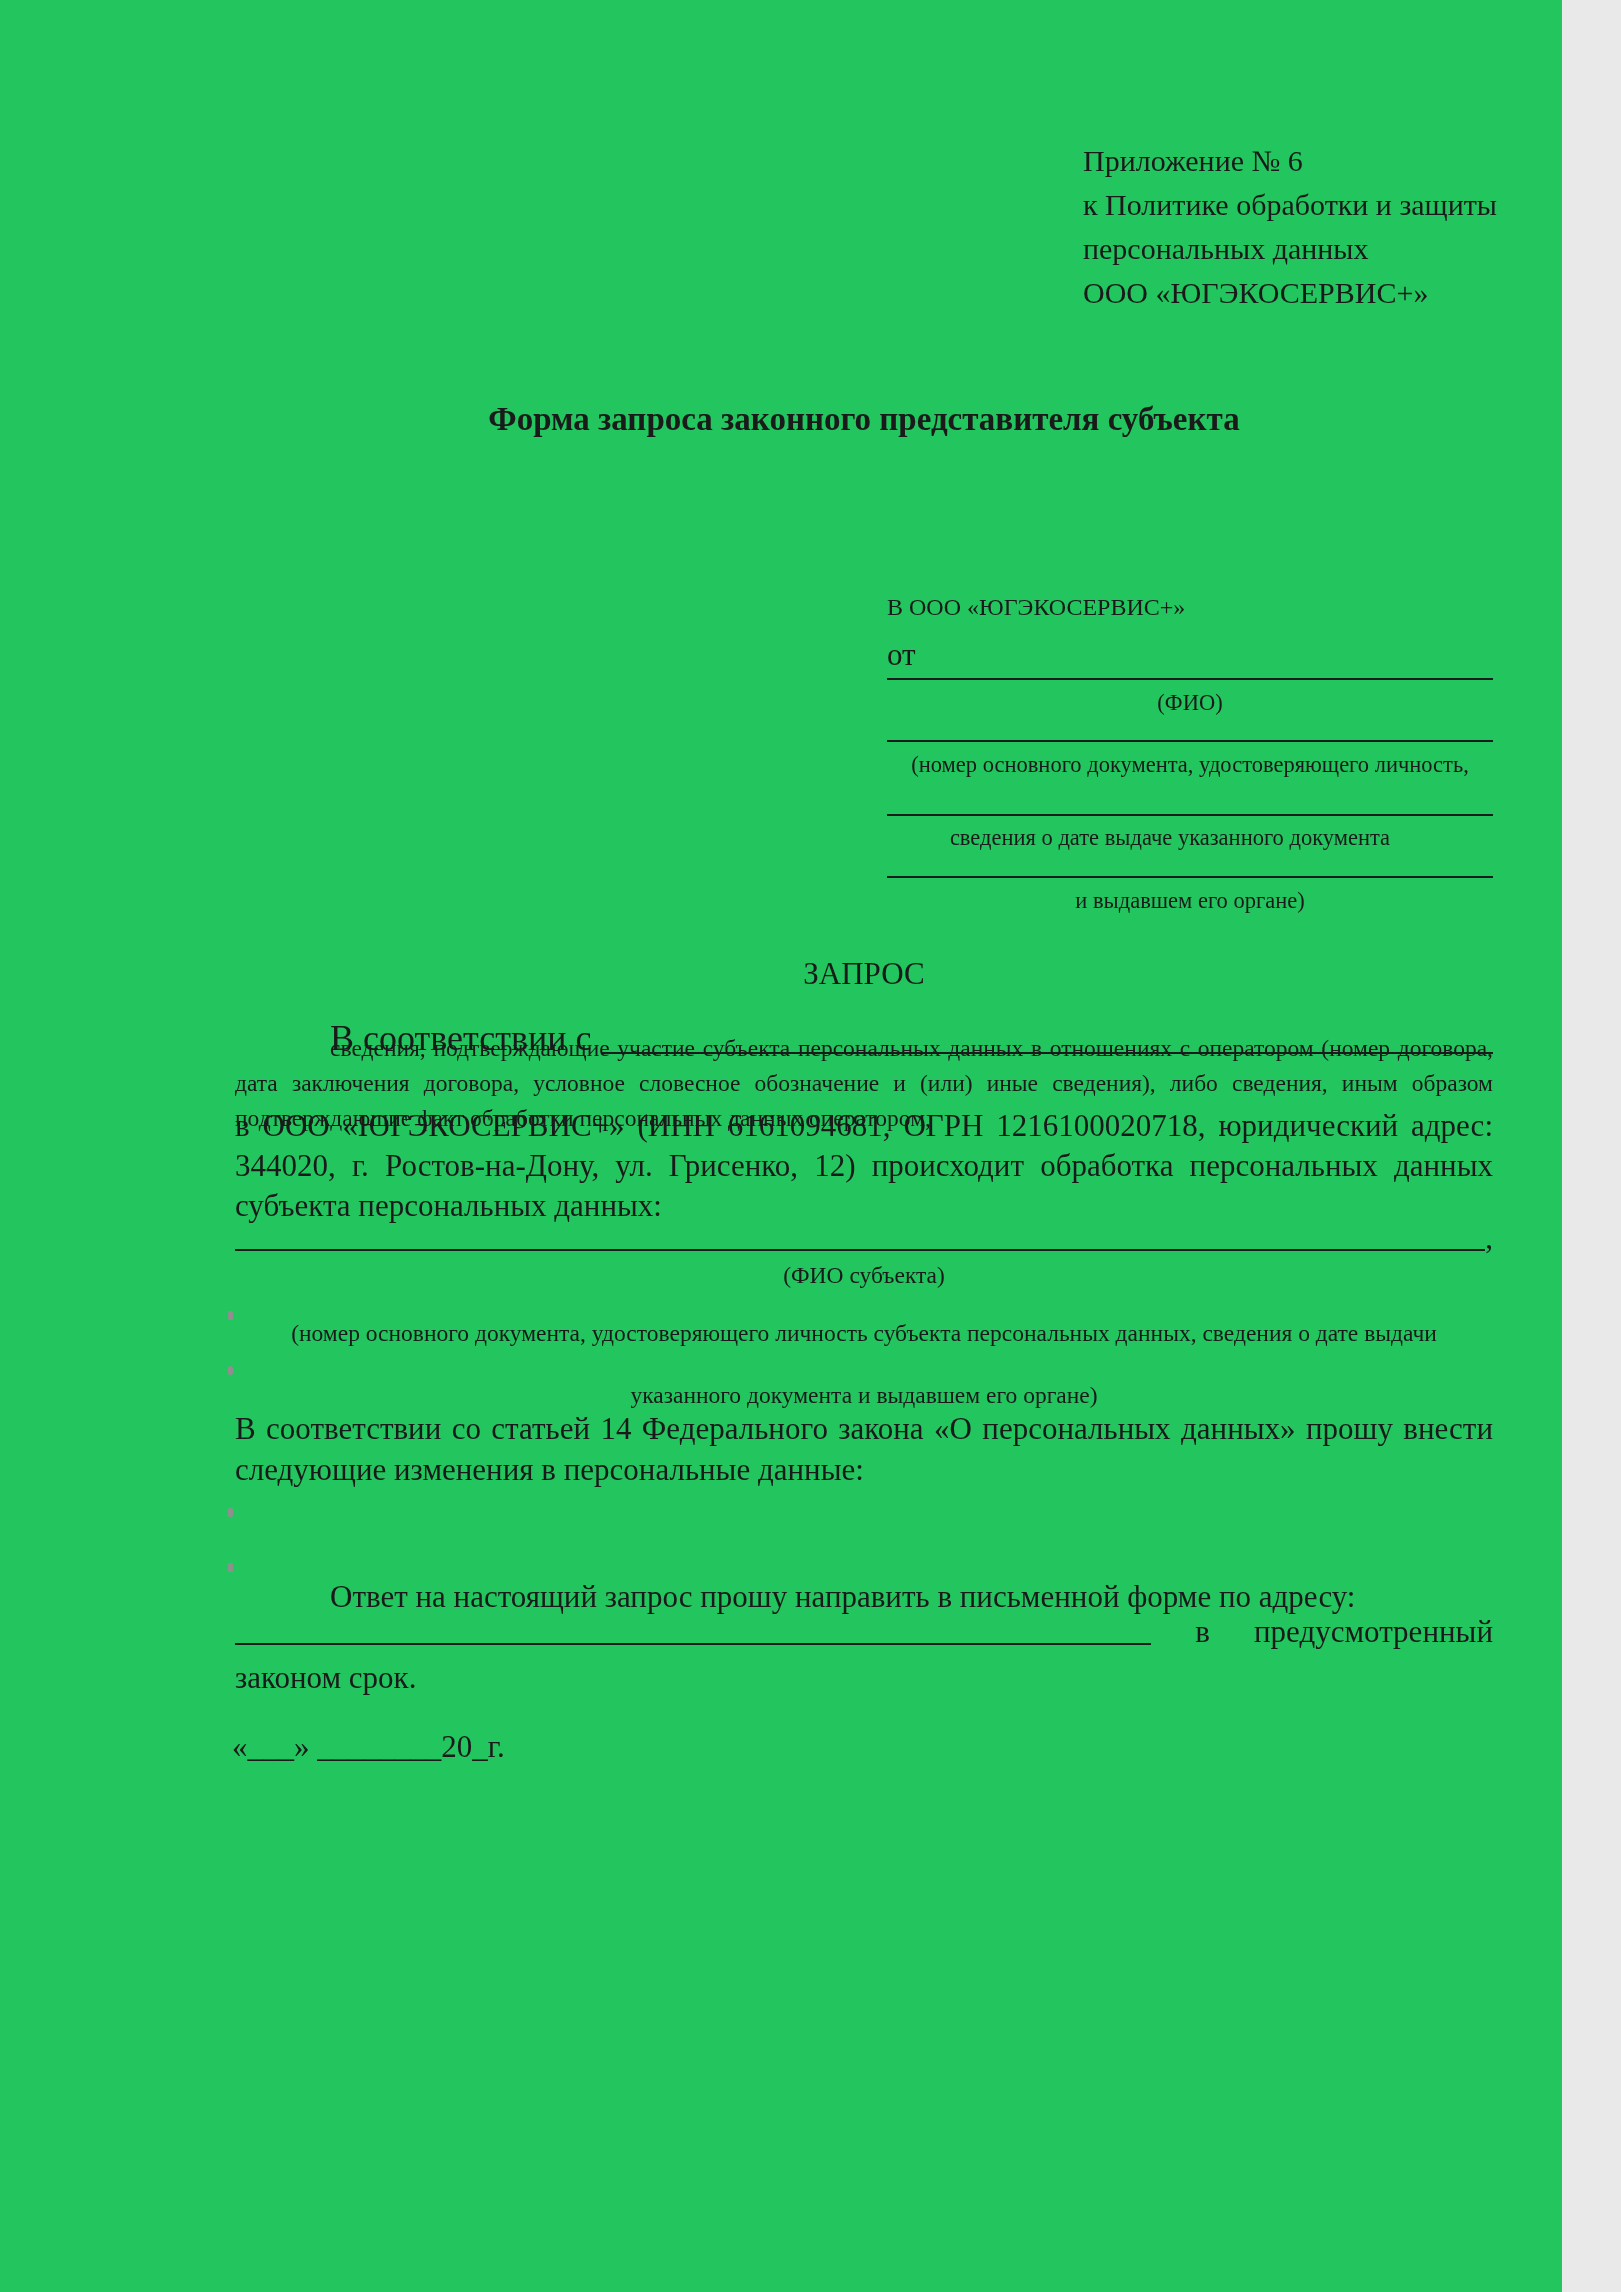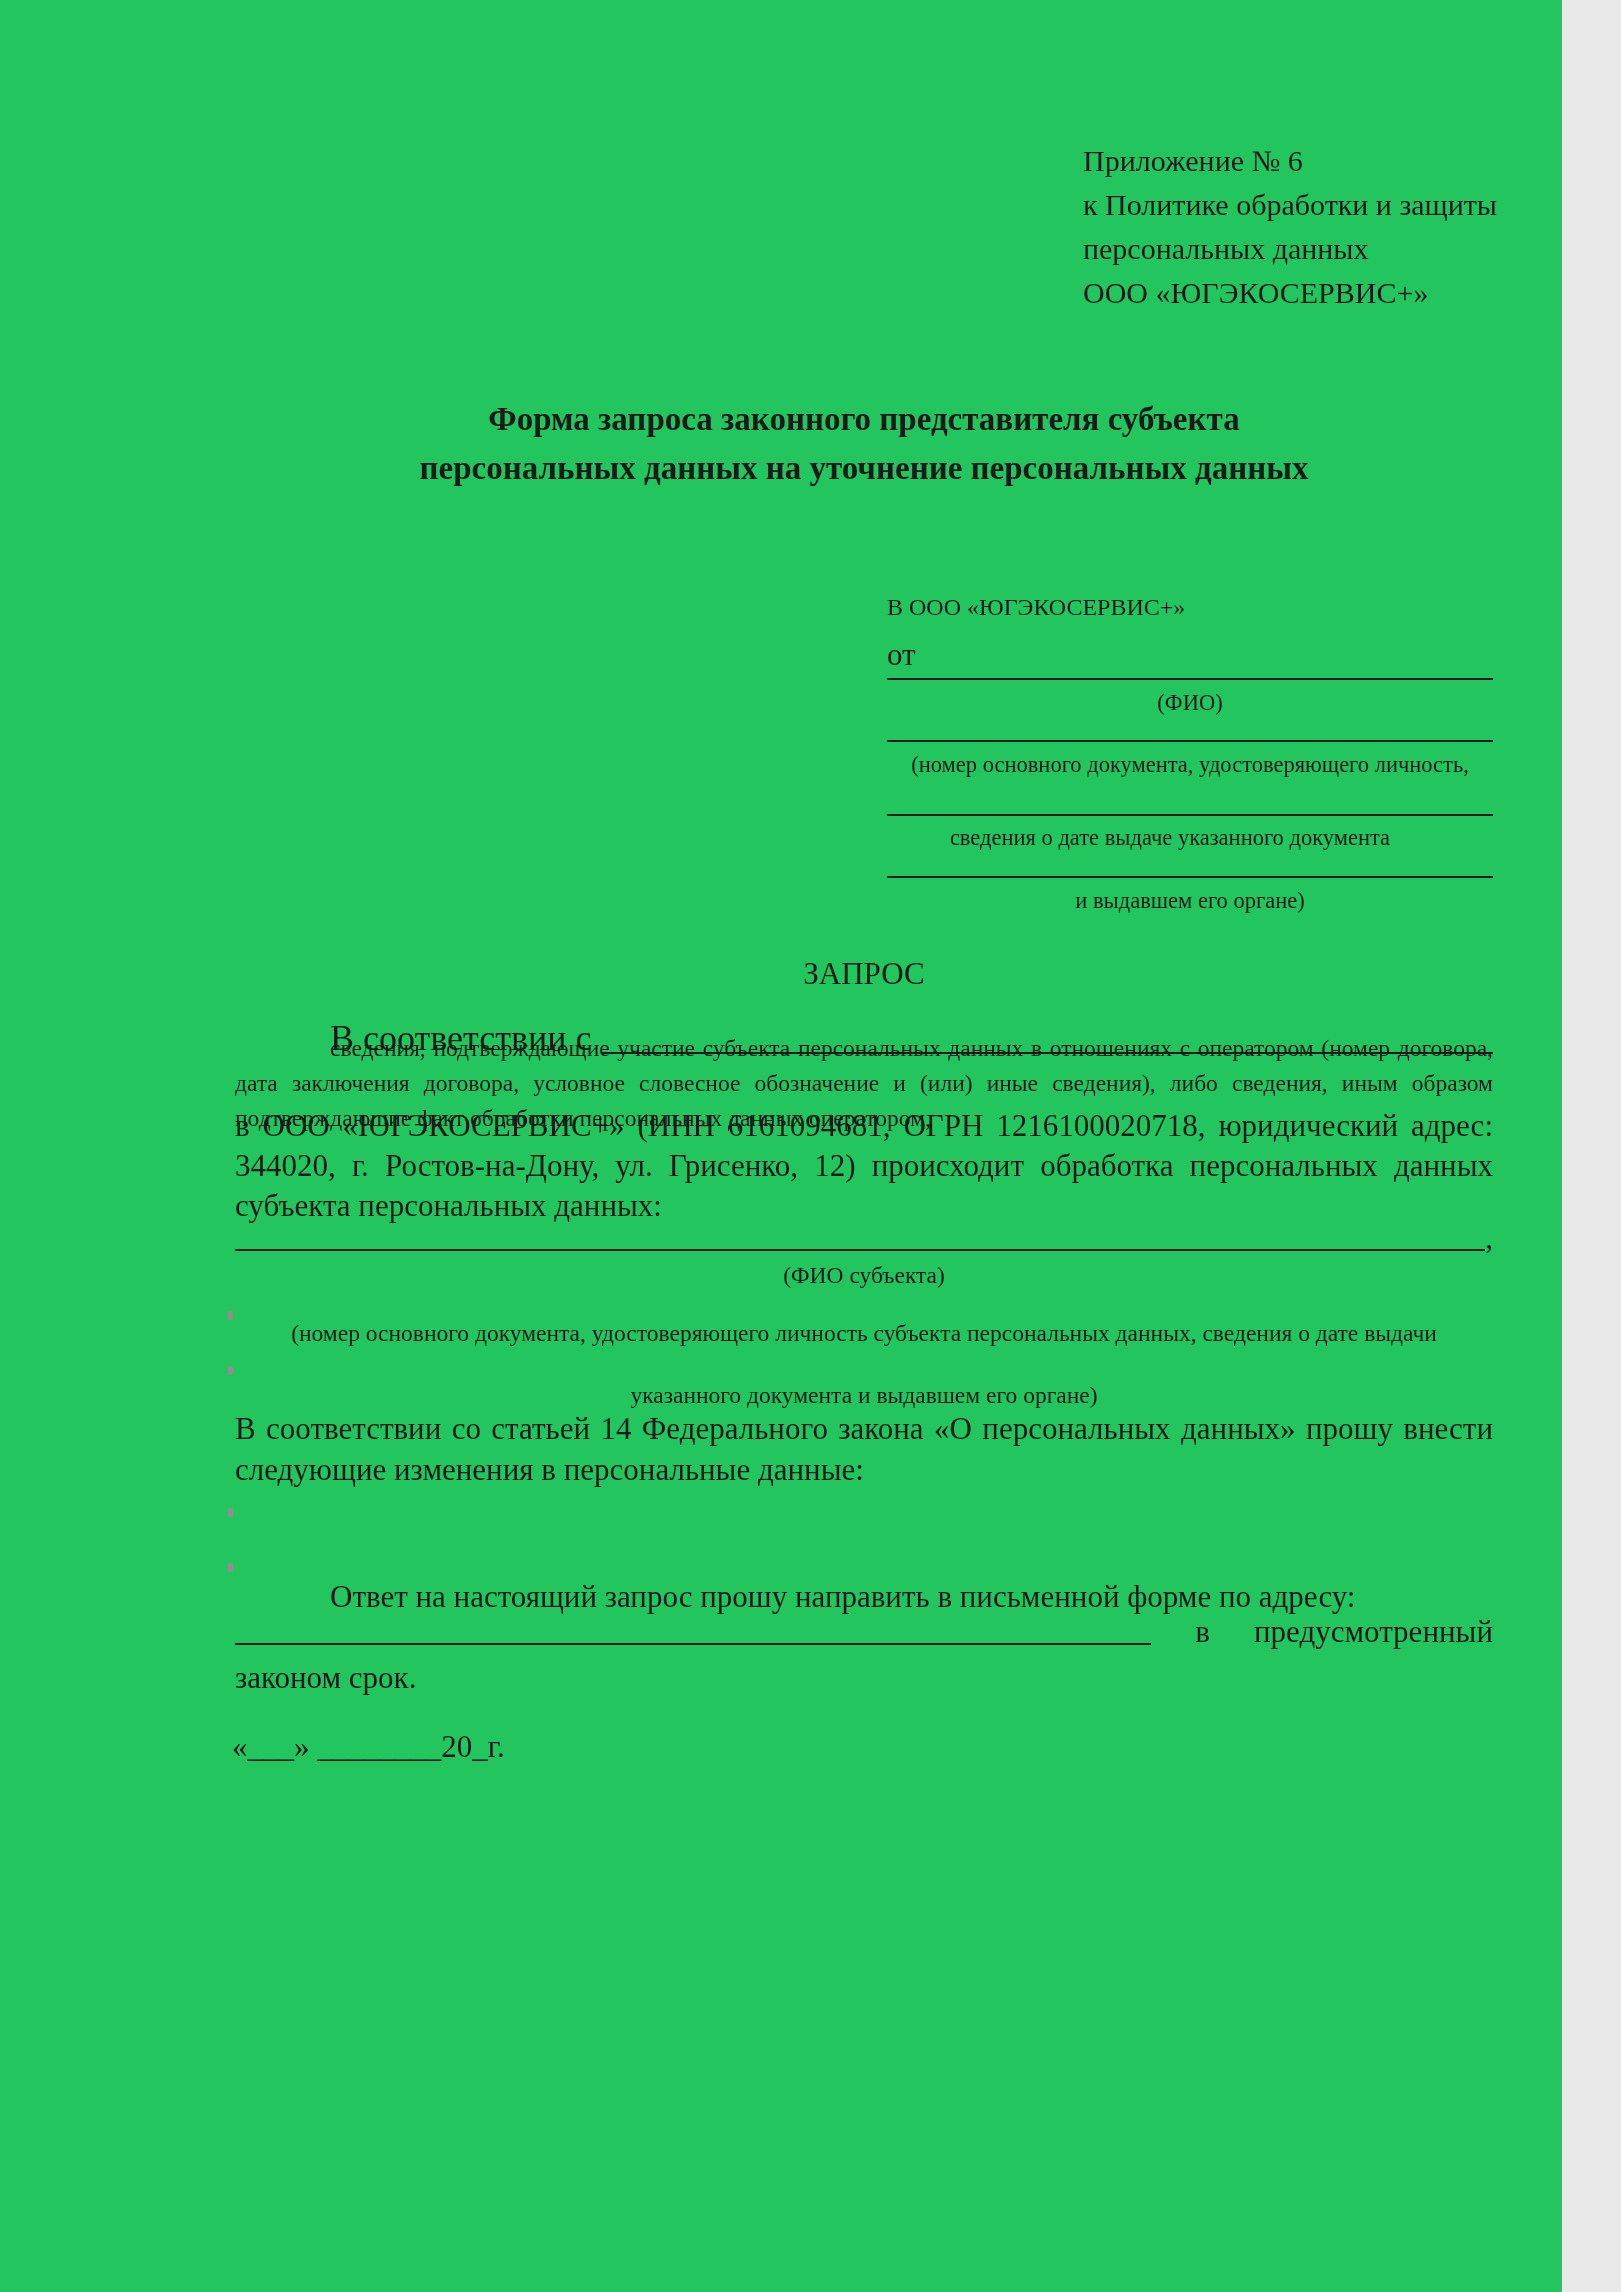--- a/index.html
+++ b/index.html
@@ -31,21 +31,20 @@
 
   <div class="abs" style="left:1083px;top:139px;width:470px;font-size:30px;line-height:44px;">
     <div>Приложение № 6</div>
     <div>к Политике обработки и защиты</div>
     <div>персональных данных</div>
     <div>ООО «ЮГЭКОСЕРВИС+»</div>
   </div>
 
   <div class="abs bold center" style="left:235px;top:395px;width:1258px;font-size:33px;line-height:49px;">
     <div>Форма запроса законного представителя субъекта</div>
-    <div>персональных данных на уточнение персональных данных</div>
   </div>
 
   <div class="abs" style="left:887px;top:594px;font-size:24px;">В ООО «ЮГЭКОСЕРВИС+»</div>
   <div class="abs" style="left:887px;top:637px;font-size:31px;">от</div>
 
   <div class="abs rule" style="left:887px;top:678px;width:606px;"></div>
   <div class="abs caption" style="left:887px;top:689px;width:606px;">(ФИО)</div>
 
   <div class="abs rule" style="left:887px;top:740px;width:606px;"></div>
   <div class="abs caption nowrap" style="left:887px;top:751px;width:606px;">(номер основного документа, удостоверяющего личность,</div>

